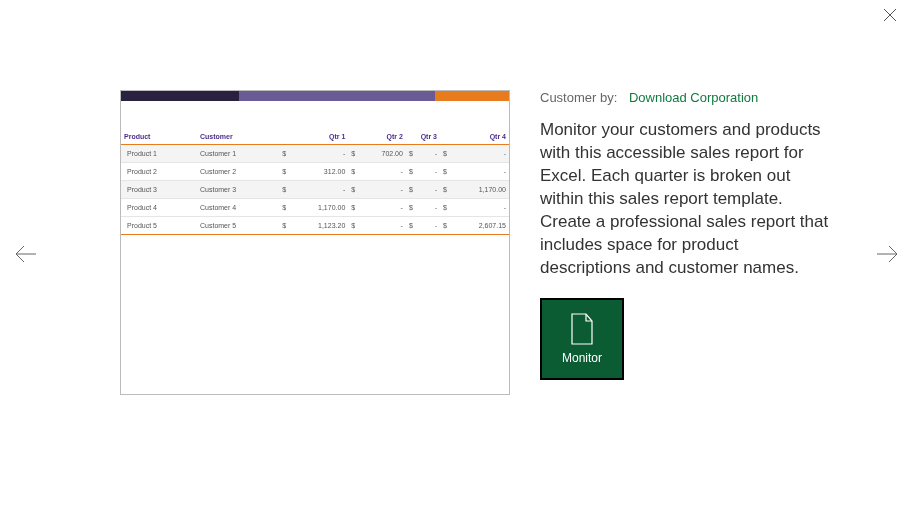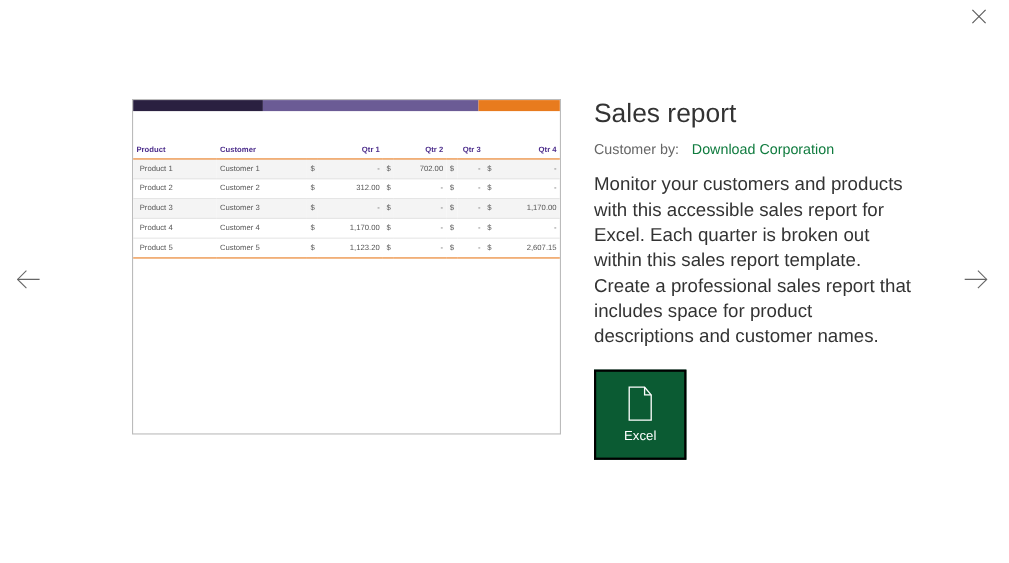--- a/index.html
+++ b/index.html
@@ -226,28 +226,27 @@
             <td class="cur">$</td>
             <td class="val">-</td>
             <td class="cur">$</td>
             <td class="val">2,607.15</td>
           </tr>
         </tbody>
     </table>
   </div>
 
   <div class="details-pane">
-    <div class="title">Sales report</div>
     <div class="provided-row">
       <span>Customer by:</span>
       <span class="provider">Download Corporation</span>
     </div>
     <div class="description">Monitor your customers and products with this accessible sales report for Excel. Each quarter is broken out within this sales report template. Create a professional sales report that includes space for product descriptions and customer names.</div>
     <div class="create-btn">
       <svg viewBox="0 0 26 32">
         <path d="M3 1 L17 1 L23 8 L23 31 L3 31 Z"></path>
         <path d="M17 1 L17 8 L23 8"></path>
       </svg>
-      <span>Excel</span>
+      <span>Monitor</span>
     </div>
   </div>
 
 </div>
 
 </body></html>

